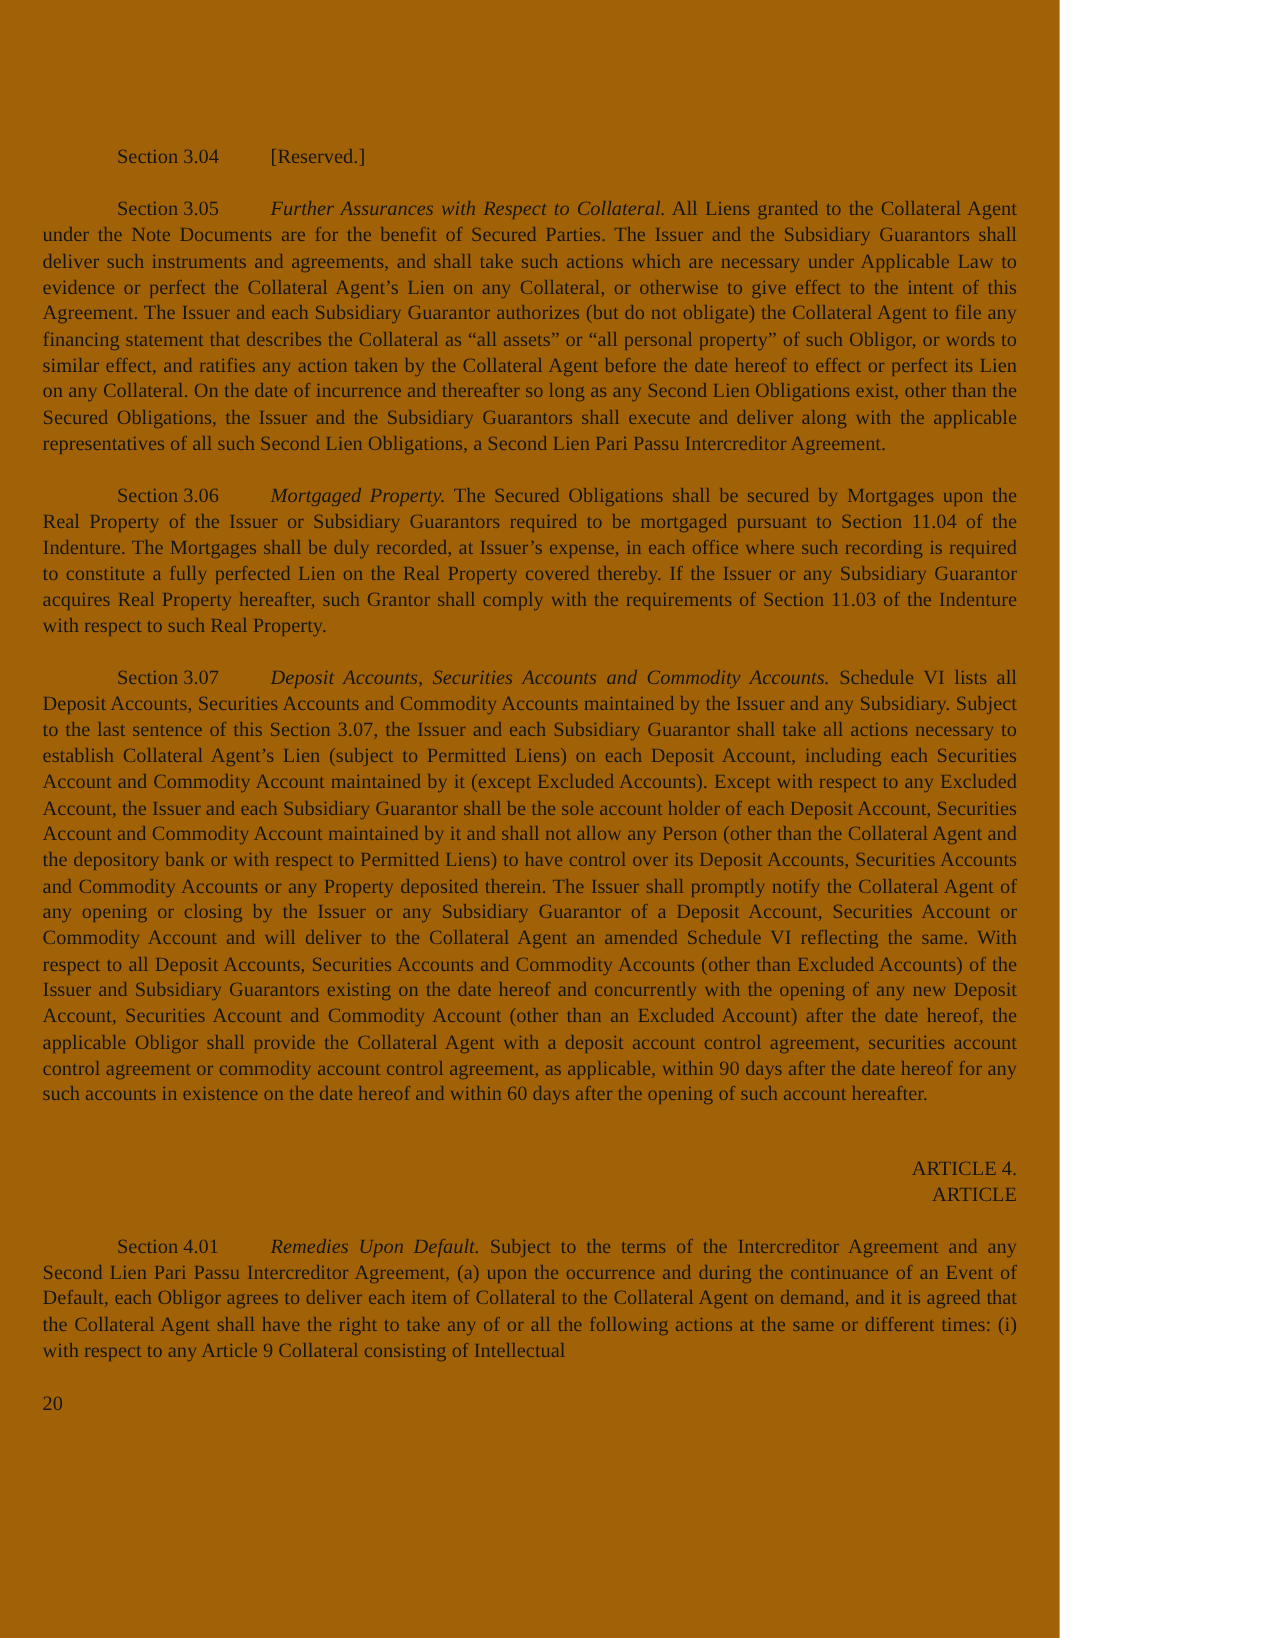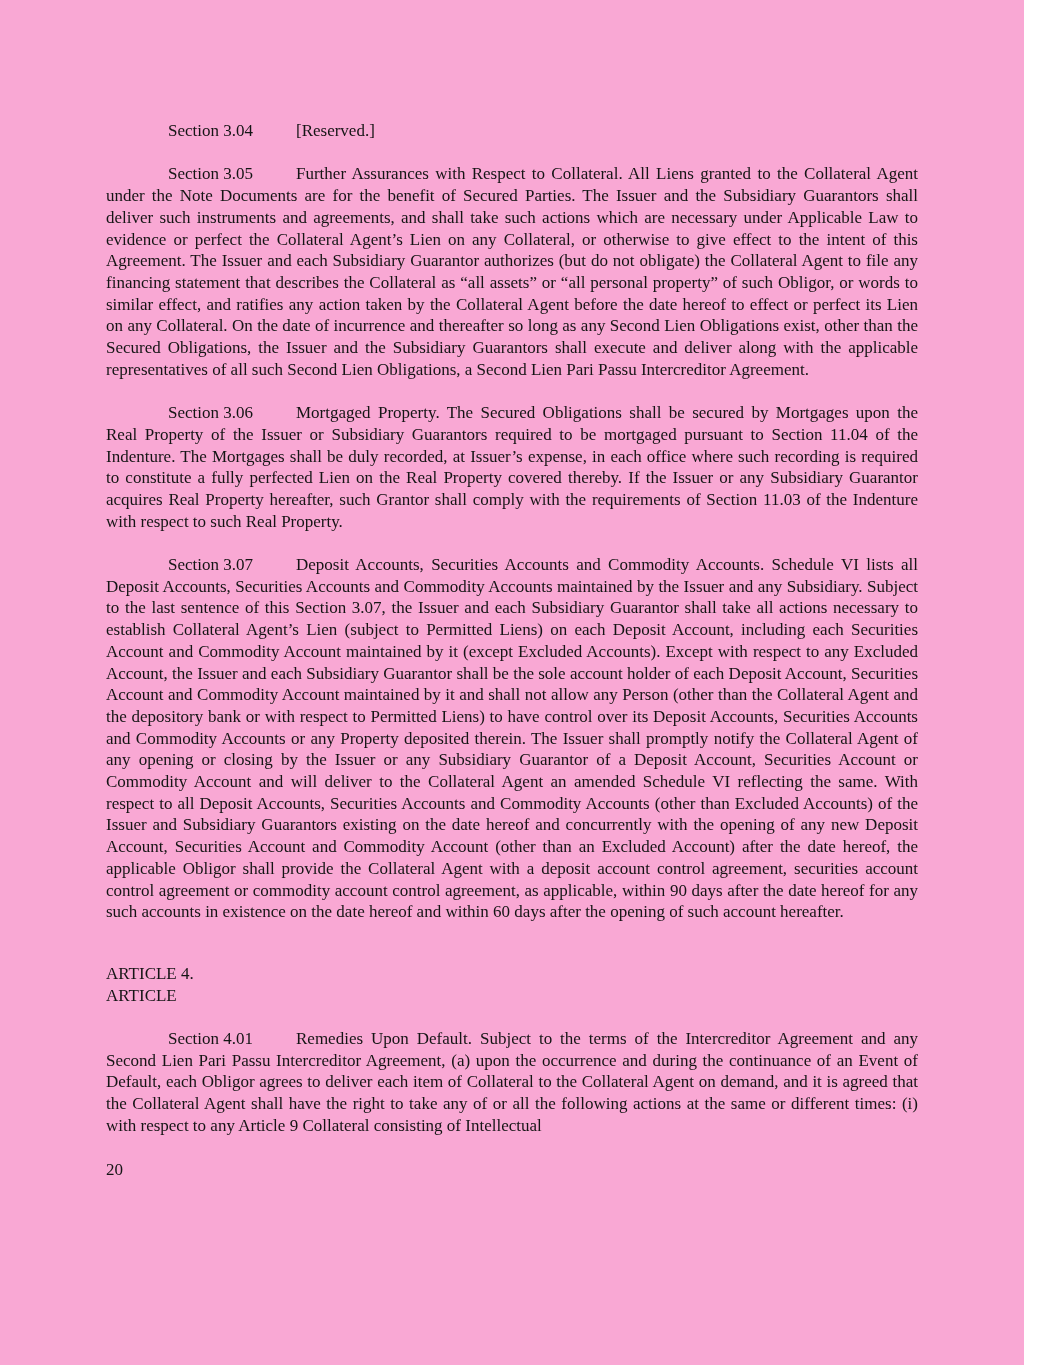--- a/index.html
+++ b/index.html
@@ -1,20 +1,20 @@
 <!DOCTYPE html>
 <html><head>
 <meta charset="utf-8">
 <style>
   html, body { margin: 0; padding: 0; background: #ffffff; }
   .page {
     position: relative;
-    width: 1024px;
+    width: 883px;
     height: 1365px;
-    background: #f9a8d4;
+    background: #a16207;
     overflow: hidden;
   }
   .content {
     width: 812px;
     margin: 0 auto;
     padding-top: 120px;
     font-family: "Liberation Serif", "DejaVu Serif", serif;
     font-size: 17px;
     line-height: 21.7px;
     color: #151515;
@@ -23,26 +23,26 @@
   .para {
     margin: 21.7px 0 0 0;
     text-indent: 62px;
   }
   .para.first { margin-top: 0; }
   .run-label {
     display: inline-block;
     width: 128px;
     text-indent: 0;
   }
-  .run-i { }
+  .run-i { font-style: italic; }
   .run-u { }
   .run-n { }
   .article-heading {
     margin-top: 40px;
-    text-align: left;
+    text-align: right;
     text-indent: 0;
   }
   .article-heading div { line-height: 21.7px; }
   .page-number {
     margin-top: 22px;
     text-indent: 0;
   }
 </style>
 </head>
 <body>

